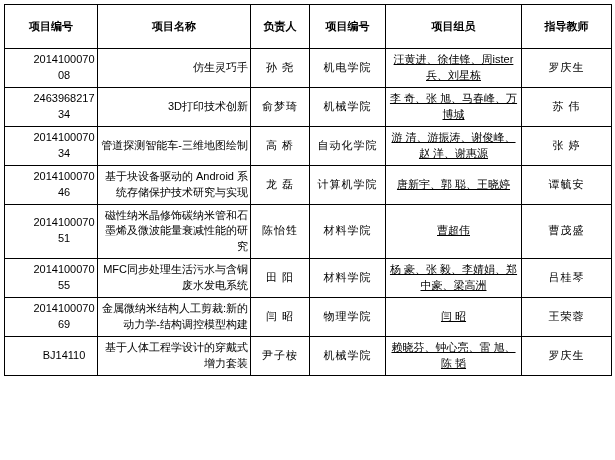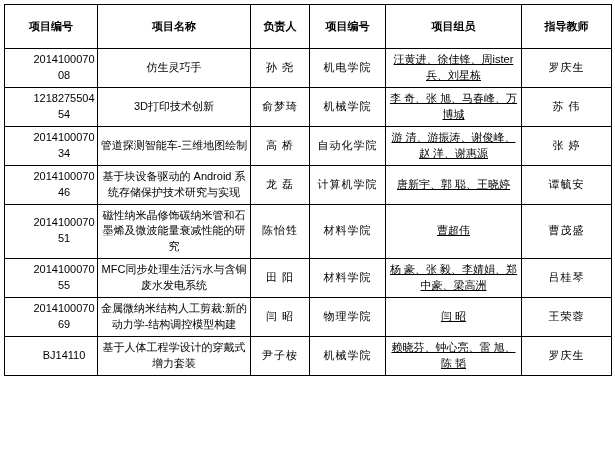--- a/index.html
+++ b/index.html
@@ -46,21 +46,21 @@
     height: 27px;
     padding: 8px;
   }
   table.project-table td.col-code {
     font-size: 11px;
     letter-spacing: 0px;
     padding-left: 28px;
   }
   table.project-table td.col-name {
     font-size: 11px;
-    text-align: center;
+    text-align: right;
   }
   table.project-table td.col-leader,
   table.project-table td.col-college,
   table.project-table td.col-advisor {
     font-size: 11px;
     letter-spacing: 1px;
   }
   table.project-table td.col-members {
     font-size: 11px;
     text-decoration: underline;
@@ -95,21 +95,21 @@
     <tbody>
       <tr>
         <td class="col-code">201410007008</td>
         <td class="col-name">仿生灵巧手</td>
         <td class="col-leader">孙 尧</td>
         <td class="col-college">机电学院</td>
         <td class="col-members">汪黄进、徐佳锋、周ister兵、刘星栋</td>
         <td class="col-advisor">罗庆生</td>
       </tr>
       <tr>
-        <td class="col-code">121827550454</td>
+        <td class="col-code">246396821734</td>
         <td class="col-name">3D打印技术创新</td>
         <td class="col-leader">俞梦琦</td>
         <td class="col-college">机械学院</td>
         <td class="col-members">李 奇、张 旭、马春峰、万博城</td>
         <td class="col-advisor">苏 伟</td>
       </tr>
       <tr>
         <td class="col-code">201410007034</td>
         <td class="col-name">管道探测智能车-三维地图绘制</td>
         <td class="col-leader">高 桥</td>

